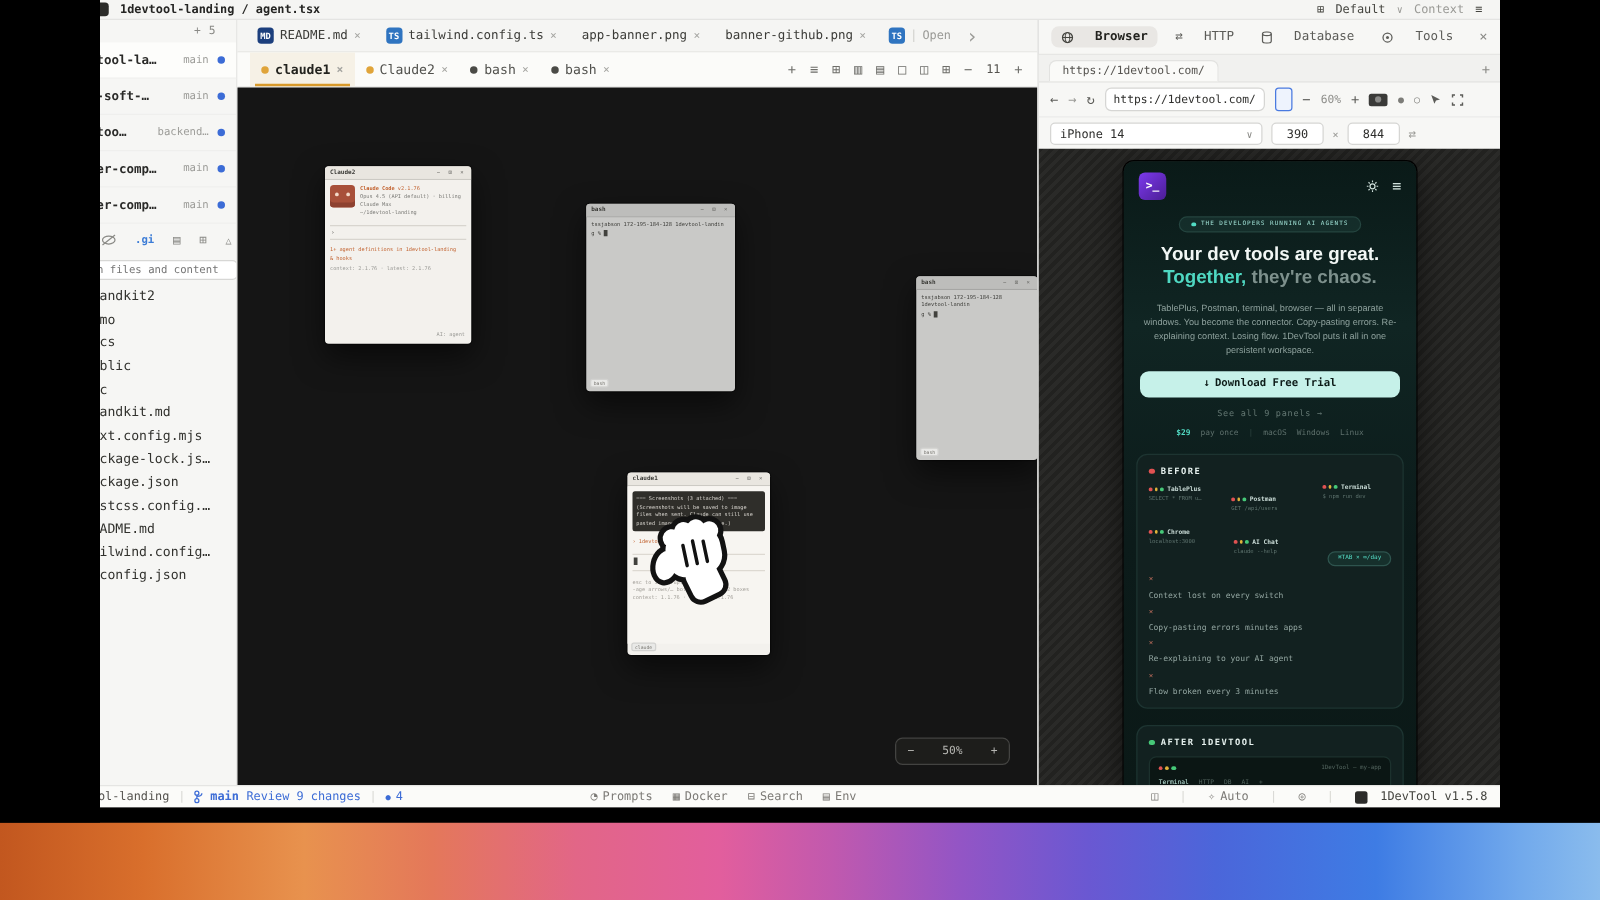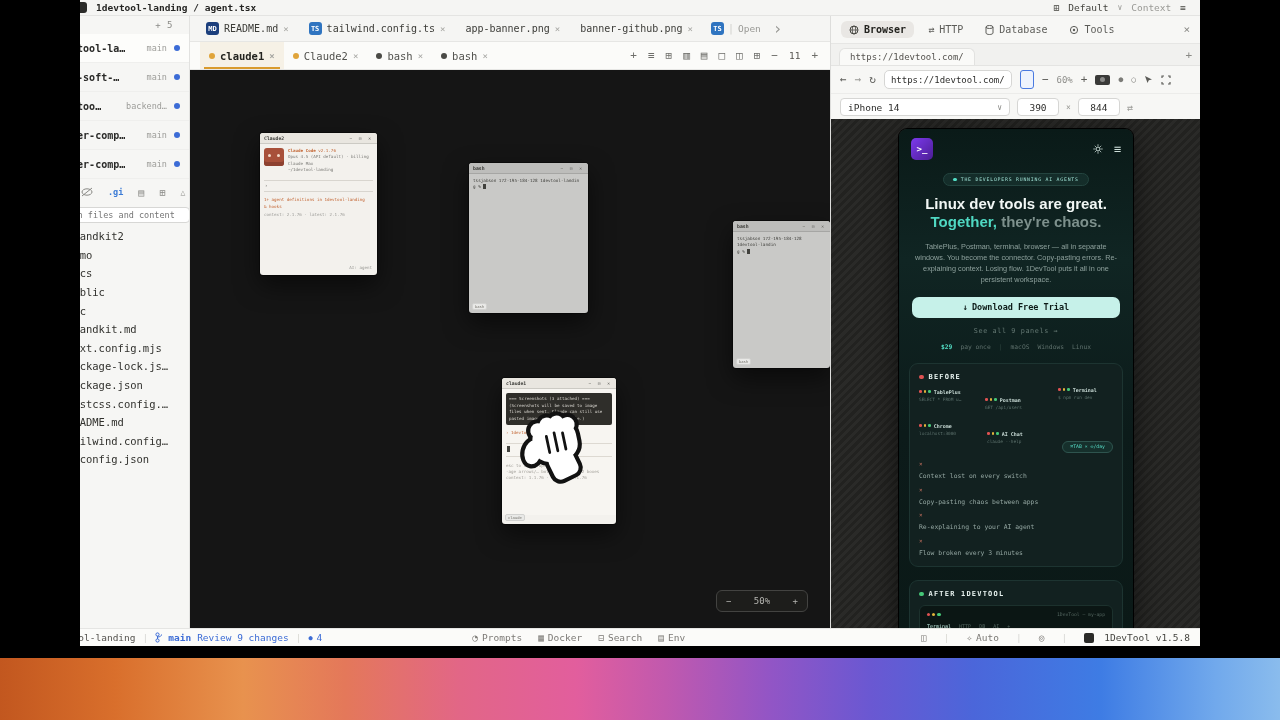--- a/index.html
+++ b/index.html
@@ -94,21 +94,21 @@
   .darkblock { background:#2f2e2a; border-radius:2px; color:#d8d5cf; padding:3px; line-height:1.55; }
   #zoom-pill { right:22px; bottom:16px; width:92px; height:22px; background:#1d1d1b;
     border:1px solid #434341; border-radius:6px; display:flex; align-items:center;
     justify-content:space-between; padding:0 9px; color:#c9c9c5; font-size:10px; }
   #zoom-pill span { font-size:9px; color:#b5b5b1; }
 
   
   #rpanel { left:780px; top:16px; width:370px; bottom:18px; background:#f7f7f5; border-left:1px solid #dddddb; }
   #rtabs { height:28px; display:flex; align-items:center; gap:6px; padding:0 10px;
     border-bottom:1px solid #e6e6e4; font-size:10px; color:#5c5c58; }
-  .rtab { display:flex; align-items:center; gap:5px; padding:3px 8px; border-radius:6px;justify-content:flex-end; }
+  .rtab { display:flex; align-items:center; gap:17px; padding:3px 8px; border-radius:6px;justify-content:flex-end; }
   .rtab.active { background:#e9e7e4; color:#23231f; font-weight:bold; }
   #rtabs .x { margin-left:auto; color:#8a8a86; font-size:11px; }
   #urlstrip { height:22px; background:#f1f1ef; border-bottom:1px solid #e4e4e2;
     display:flex; align-items:flex-end; padding:0 8px; }
   #urltab { background:#fafaf8; border:1px solid #e2e2e0; border-bottom:none; border-radius:6px 6px 0 0;
     font-size:9px; color:#55534f; padding:3px 10px; }
   #urlstrip .plus { margin-left:auto; color:#8a8a86; font-size:11px; padding-bottom:3px; }
   #btoolbar { height:28px; display:flex; align-items:center; gap:8px; padding:0 9px;
     border-bottom:1px solid #ececea; color:#5c5c58; font-size:11px; }
   #url-input { width:128px; height:19px; border:1px solid #d6d6d4; border-radius:5px; background:#fff;
@@ -534,21 +534,21 @@
               </g>
             </svg>
             <span style="font-size:12px;">≡</span>
           </div>
         </div>
         <div id="ph-badge">
           <span class="bdot"></span>
           <span class="btxt">THE DEVELOPERS RUNNING AI AGENTS</span>
         </div>
         <div class="h1" style="margin-top:9px;">
-          <div><span class="w">Linux dev tools are great.</span></div>
+          <div><span class="w">Your dev tools are great.</span></div>
           <div><span class="a">Together,</span><span class="g"> they're chaos.</span></div>
         </div>
         <div id="ph-para">TablePlus, Postman, terminal, browser — all in separate windows. You become the connector. Copy-pasting errors. Re-explaining context. Losing flow. 1DevTool puts it all in one persistent workspace.</div>
         <div id="ph-cta">
           <span>↓</span>
           <span>Download Free Trial</span>
         </div>
         <div id="ph-seeall">See all 9 panels →</div>
         <div id="ph-price">
           <span class="pr">$29</span>
@@ -621,21 +621,21 @@
               <div class="mcode">claude --help</div>
             </div>
             <div id="tabpill">⌘TAB × ∞/day</div>
           </div>
           <div class="brow">
             <span class="x">×</span>
             <span class="bt">Context lost on every switch</span>
             </div>
           <div class="brow">
             <span class="x">×</span>
-            <span class="bt">Copy-pasting chaos between apps</span>
+            <span class="bt">Copy-pasting errors minutes apps</span>
             </div>
           <div class="brow">
             <span class="x">×</span>
             <span class="bt">Re-explaining to your AI agent</span>
             </div>
           <div class="brow">
             <span class="x">×</span>
             <span class="bt">Flow broken every 3 minutes</span>
             </div>
         </div>

